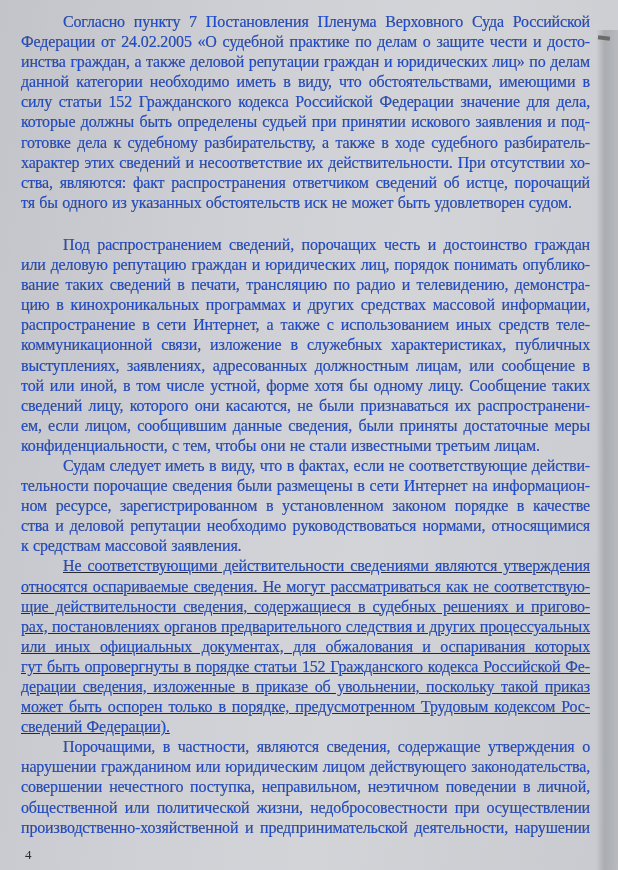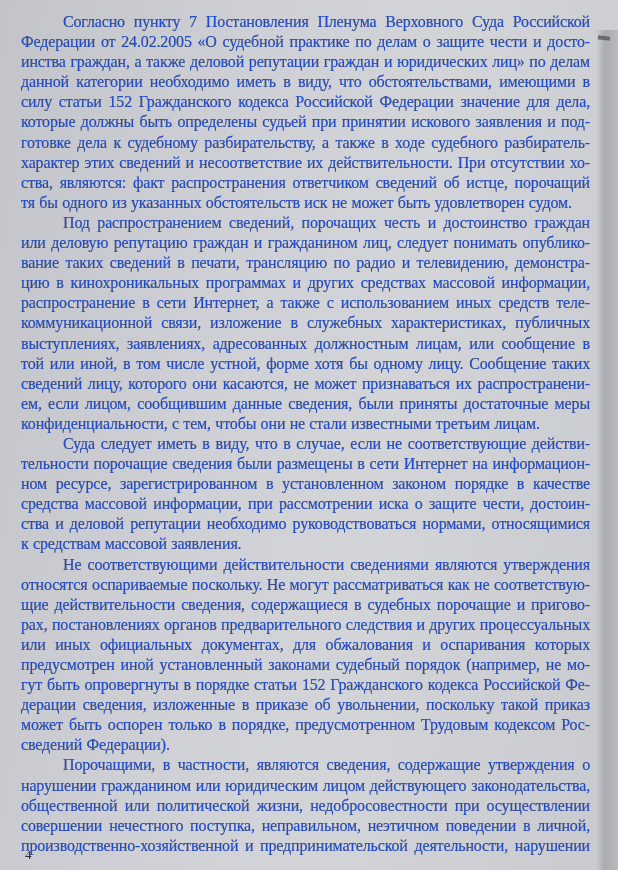--- a/index.html
+++ b/index.html
@@ -86,55 +86,53 @@
       <span class="line">Федерации от 24.02.2005 «О судебной практике по делам о защите чести и досто-</span>
       <span class="line">инства граждан, а также деловой репутации граждан и юридических лиц» по делам</span>
       <span class="line">данной категории необходимо иметь в виду, что обстоятельствами, имеющими в</span>
       <span class="line">силу статьи 152 Гражданского кодекса Российской Федерации значение для дела,</span>
       <span class="line">которые должны быть определены судьей при принятии искового заявления и под-</span>
       <span class="line">готовке дела к судебному разбирательству, а также в ходе судебного разбиратель-</span>
       <span class="line">характер этих сведений и несоответствие их действительности. При отсутствии хо-</span>
       <span class="line">ства, являются: факт распространения ответчиком сведений об истце, порочащий</span>
       <span class="line last">тя бы одного из указанных обстоятельств иск не может быть удовлетворен судом.</span>
     </div>
-    <div class="para" style="text-indent: 0px;">
+    <div class="para" style="text-indent: 0px; margin-top: 22px;">
       <span class="line first">Под распространением сведений, порочащих честь и достоинство граждан</span>
-      <span class="line">или деловую репутацию граждан и гражданином лиц, следует понимать опублико-</span>
+      <span class="line">или деловую репутацию граждан и юридических лиц, порядок понимать опублико-</span>
       <span class="line">вание таких сведений в печати, трансляцию по радио и телевидению, демонстра-</span>
       <span class="line">цию в кинохроникальных программах и других средствах массовой информации,</span>
       <span class="line">распространение в сети Интернет, а также с использованием иных средств теле-</span>
       <span class="line">коммуникационной связи, изложение в служебных характеристиках, публичных</span>
       <span class="line">выступлениях, заявлениях, адресованных должностным лицам, или сообщение в</span>
       <span class="line">той или иной, в том числе устной, форме хотя бы одному лицу. Сообщение таких</span>
-      <span class="line">сведений лицу, которого они касаются, не может признаваться их распространени-</span>
+      <span class="line">сведений лицу, которого они касаются, не были признаваться их распространени-</span>
       <span class="line">ем, если лицом, сообщившим данные сведения, были приняты достаточные меры</span>
       <span class="line last">конфиденциальности, с тем, чтобы они не стали известными третьим лицам.</span>
     </div>
     <div class="para" style="text-indent: 0px;">
-      <span class="line first">Суда следует иметь в виду, что в случае, если не соответствующие действи-</span>
+      <span class="line first">Судам следует иметь в виду, что в фактах, если не соответствующие действи-</span>
       <span class="line">тельности порочащие сведения были размещены в сети Интернет на информацион-</span>
       <span class="line">ном ресурсе, зарегистрированном в установленном законом порядке в качестве</span>
-      <span class="line">средства массовой информации, при рассмотрении иска о защите чести, достоин-</span>
       <span class="line">ства и деловой репутации необходимо руководствоваться нормами, относящимися</span>
       <span class="line last">к средствам массовой заявления.</span>
     </div>
-    <div class="para" style="text-indent: 0px;">
+    <div class="para" style="text-indent: 0px; text-decoration: underline;">
       <span class="line first">Не соответствующими действительности сведениями являются утверждения</span>
-      <span class="line">относятся оспариваемые поскольку. Не могут рассматриваться как не соответствую-</span>
-      <span class="line">щие действительности сведения, содержащиеся в судебных порочащие и пригово-</span>
+      <span class="line">относятся оспариваемые сведения. Не могут рассматриваться как не соответствую-</span>
+      <span class="line">щие действительности сведения, содержащиеся в судебных решениях и пригово-</span>
       <span class="line">рах, постановлениях органов предварительного следствия и других процессуальных</span>
       <span class="line">или иных официальных документах, для обжалования и оспаривания которых</span>
-      <span class="line">предусмотрен иной установленный законами судебный порядок (например, не мо-</span>
       <span class="line">гут быть опровергнуты в порядке статьи 152 Гражданского кодекса Российской Фе-</span>
       <span class="line">дерации сведения, изложенные в приказе об увольнении, поскольку такой приказ</span>
       <span class="line">может быть оспорен только в порядке, предусмотренном Трудовым кодексом Рос-</span>
       <span class="line last">сведений Федерации).</span>
     </div>
     <div class="para" style="text-indent: 0px;">
       <span class="line first">Порочащими, в частности, являются сведения, содержащие утверждения о</span>
       <span class="line">нарушении гражданином или юридическим лицом действующего законодательства,</span>
+      <span class="line">совершении нечестного поступка, неправильном, неэтичном поведении в личной,</span>
       <span class="line">общественной или политической жизни, недобросовестности при осуществлении</span>
-      <span class="line">совершении нечестного поступка, неправильном, неэтичном поведении в личной,</span>
       <span class="line">производственно-хозяйственной и предпринимательской деятельности, нарушении</span>
     </div>
   </div>
 
 <div class="page-number">4</div>
 
 </body></html>

